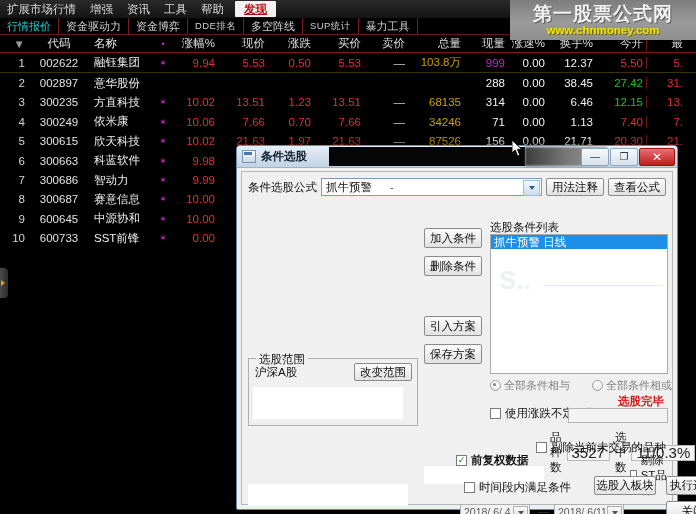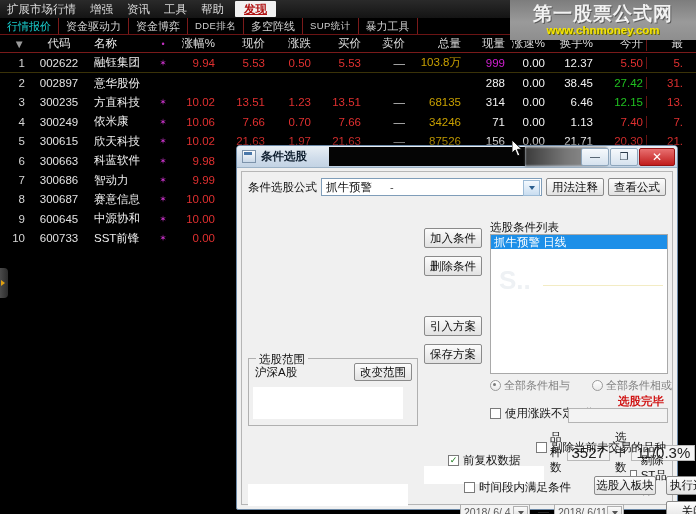--- a/index.html
+++ b/index.html
@@ -565,21 +565,21 @@
       </div>
       <div class="unsure-input"></div>
 
       <div class="counts" style="left:308px;">
         <span>品种数</span>
         <span class="cntbox">3527</span>
         <span>选中数</span>
         <span class="cntbox">11/0.3%</span>
       </div>
 
-      <div class="cbrow" style="left:206px;top:281px;">
+      <div class="cbrow" style="left:214px;top:281px;font-weight:bold;">
         <span class="cbx on"></span>
         <span>前复权数据</span>
       </div>
       <div class="cbrow" style="left:294px;top:268px;">
         <span class="cbx"></span>
         <span>剔除当前未交易的品种</span>
       </div>
       <div class="cbrow" style="left:388px;top:281px;">
         <span class="cbx"></span>
         <span>剔除ST品种</span>

